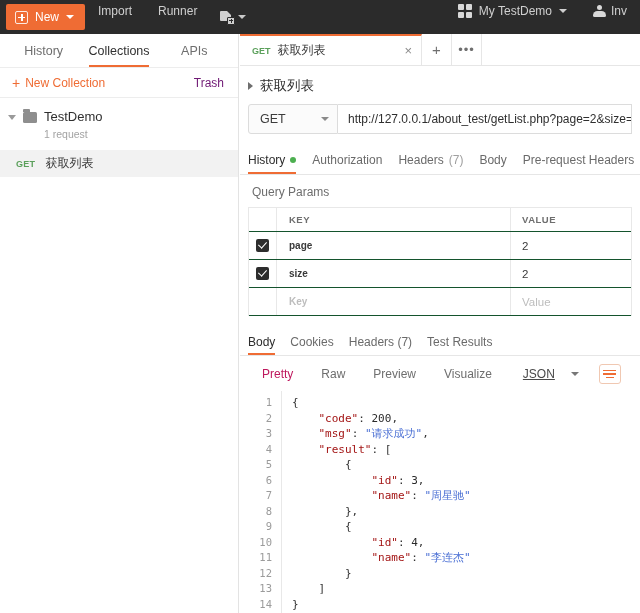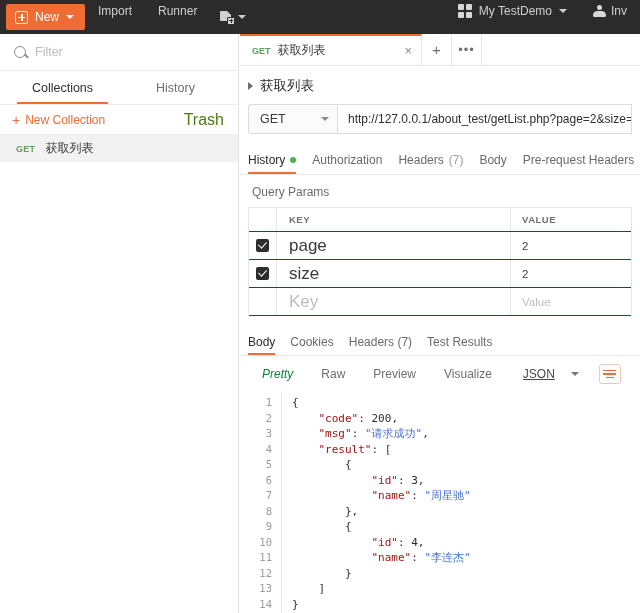--- a/index.html
+++ b/index.html
@@ -104,21 +104,21 @@
     content: ""; position: absolute; left: 10%; right: 10%; bottom: 0;
     height: 2px; background: #ef6c34;
   }
 
   .coll-actions {
     display: flex; align-items: center; justify-content: space-between;
     height: 30px; padding: 0 14px 0 12px; border-bottom: 1px solid #ededed;
   }
   .new-coll { display: flex; align-items: center; gap: 5px; color: #ef6c34; font-size: 12px; }
   .plus-glyph { font-size: 14px; line-height: 1; }
-  .trash-lbl { font-size: 16px; color: #4d7c0f; }
+  .trash-lbl { font-size: 12px; color: #701a75; }
 
   .coll-row {
     display: flex; align-items: flex-start; gap: 7px; padding: 11px 10px 10px 8px;
   }
   .tri {
     width: 0; height: 0; border-left: 4px solid transparent; border-right: 4px solid transparent;
     border-top: 5px solid #9a9a9a; margin-top: 6px; flex: none;
   }
   .folder-icon {
     width: 14px; height: 11px; background: #8e8e8e; border-radius: 1.5px;
@@ -203,22 +203,22 @@
   }
   .cbox {
     width: 13px; height: 13px; background: #2d2d2d; border-radius: 2px;
     position: relative;
   }
   .cbox::after {
     content: ""; position: absolute; left: 4px; top: 1px; width: 4px; height: 7px;
     border: solid #fff; border-width: 0 1.8px 1.8px 0; transform: rotate(42deg);
   }
   .pkey {
-    flex: 1; padding-left: 12px; font-size: 17px; color: #3a3a3a;
-    border-right: 1px solid #e8e8e8; align-self: stretch; display: flex; align-items: center;
+    flex: 1; padding-left: 12px; font-size: 10px; color: #3a3a3a;
+    border-right: 1px solid #e8e8e8; align-self: stretch; display: flex; align-items: center; font-weight: bold;
   }
   .pval { width: 120px; padding-left: 11px; font-size: 11.5px; color: #3a3a3a;
           align-self: stretch; display: flex; align-items: center; }
   .prow.head .pkey, .prow.head .pval { font-size: 9.5px; color: #6e6e6e; font-weight: bold; letter-spacing: .5px; }
   .ghost { color: #bdbdbd; }
 
   
   .resp { margin-top: 14px; display: flex; flex-direction: column; flex: 1; min-height: 0; }
   .resp-tabs {
     display: flex; align-items: flex-end; gap: 0; padding-left: 8px; height: 26px;
@@ -229,21 +229,21 @@
   }
   .resp-tab:first-child { padding-left: 0; }
   .resp-tab.active { color: #2c2c2c; }
   .resp-tab.active::after {
     content: ""; position: absolute; left: 0; right: 13px; bottom: 0; height: 2px; background: #ef6c34;
   }
   .fmt-row { display: flex; align-items: center; gap: 0; padding: 8px 0 7px 8px; }
   .fmt {
     font-size: 12px; color: #6e6e6e; padding: 0 14px;
   }
-  .fmt.active { color: #15803d; font-style: italic; }
+  .fmt.active { color: #be185d; }
   .json-sel {
     display: flex; align-items: center; gap: 16px; margin-left: 8px;
     font-size: 12px; color: #4a4a4a; padding: 3px 7px 3px 9px; text-decoration: underline;
   }
   .json-sel .caret { border-top-color: #777; }
   .wrap-btn {
     margin-left: 13px; width: 22px; height: 20px; border: 1px solid #f0c8b2;
     border-radius: 3px; display: flex; flex-direction: column; justify-content: center;
     align-items: center; gap: 2px; background: #fff;
   }
@@ -300,38 +300,43 @@
     <div class="top-item">
       <span class="person-icon">
         <span class="head"></span>
           <span class="body"></span>
       </span>
       <span>Inv</span>
     </div>
   </div>
 
   <div class="sidebar">
-    <div class="filter-row">
-      <span class="search-icon"></span>
-      <input class="filter-input" type="text" placeholder="Filter" style="">
-    </div>
 
     <div class="side-tabs">
+      <div class="side-tab">History</div>
       <div class="side-tab active">Collections</div>
-      <div class="side-tab">History</div>
+      <div class="side-tab">APIs</div>
     </div>
 
     <div class="coll-actions">
       <div class="new-coll">
         <span class="plus-glyph">+</span>
         <span>New Collection</span>
       </div>
       <div class="trash-lbl">Trash</div>
     </div>
 
+    <div class="coll-row">
+      <span class="tri"></span>
+      <span class="folder-icon"></span>
+      <span>
+        <div class="coll-name">TestDemo</div>
+        <div class="coll-sub">1 request</div>
+      </span>
+    </div>
 
     <div class="req-row">
       <span class="req-method">GET</span>
       <span class="req-name">获取列表</span>
     </div>
   </div>
 
   <div class="main">
 
     <div class="tabstrip">

